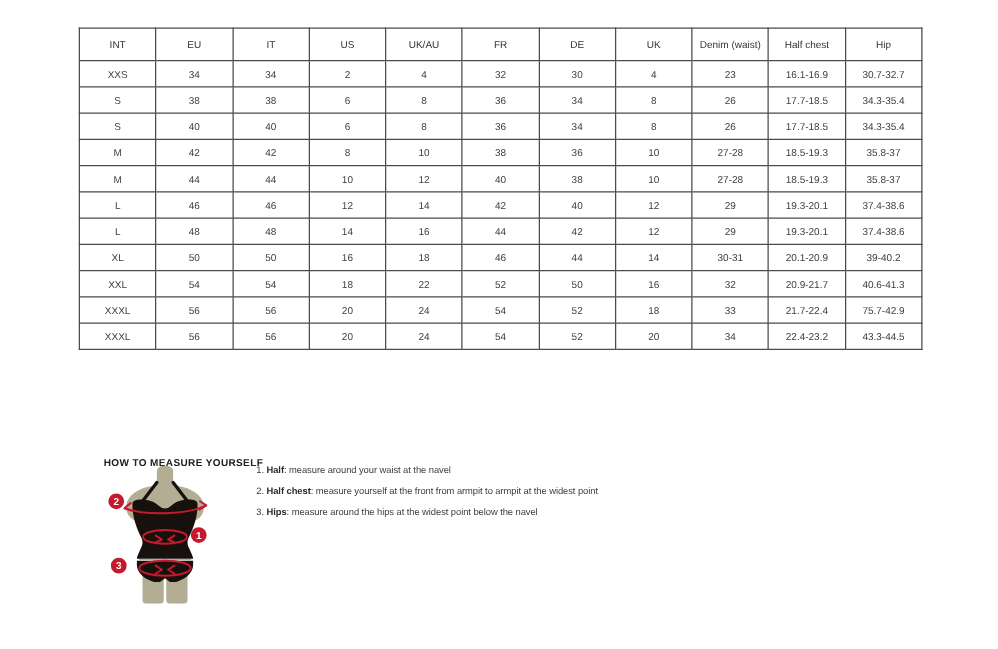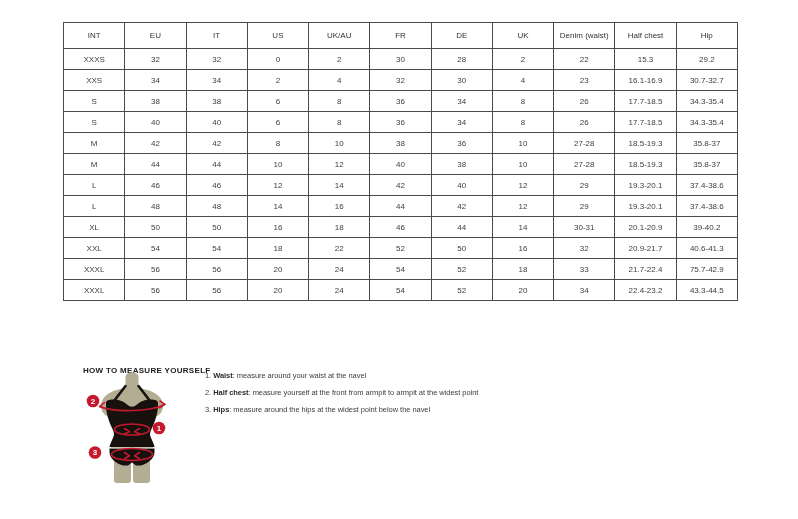--- a/index.html
+++ b/index.html
@@ -46,33 +46,20 @@
         <th>FR</th>
         <th>DE</th>
         <th>UK</th>
         <th>Denim (waist)</th>
         <th>Half chest</th>
         <th>Hip</th>
       </tr>
   </thead>
   <tbody id="table-body">
       <tr>
-        <td>XXXS</td>
-        <td>32</td>
-        <td>32</td>
-        <td>0</td>
-        <td>2</td>
-        <td>30</td>
-        <td>28</td>
-        <td>2</td>
-        <td>22</td>
-        <td>15.3</td>
-        <td>29.2</td>
-      </tr>
-      <tr>
         <td>XXS</td>
         <td>34</td>
         <td>34</td>
         <td>2</td>
         <td>4</td>
         <td>32</td>
         <td>30</td>
         <td>4</td>
         <td>23</td>
         <td>16.1-16.9</td>
@@ -250,16 +237,16 @@
       <text x="9" y="33.9" fill="#ffffff" font-size="8" font-weight="bold" text-anchor="middle" font-family="Liberation Sans, sans-serif">2</text>
       <circle cx="75" cy="58" r="6.3" fill="#c6192e"></circle>
       <text x="75" y="60.9" fill="#ffffff" font-size="8" font-weight="bold" text-anchor="middle" font-family="Liberation Sans, sans-serif">1</text>
       <circle cx="11" cy="82.5" r="6.3" fill="#c6192e"></circle>
       <text x="11" y="85.4" fill="#ffffff" font-size="8" font-weight="bold" text-anchor="middle" font-family="Liberation Sans, sans-serif">3</text>
     </g>
   </svg>
 </div>
 
 <ol class="steps" id="steps-list">
-    <li><span>1. </span><span class="step-label">Waist</span><span>: measure around your waist at the navel</span></li>
+    <li><span>1. </span><span class="step-label">Half</span><span>: measure around your waist at the navel</span></li>
     <li><span>2. </span><span class="step-label">Half chest</span><span>: measure yourself at the front from armpit to armpit at the widest point</span></li>
     <li><span>3. </span><span class="step-label">Hips</span><span>: measure around the hips at the widest point below the navel</span></li>
   </ol>
 
 </body></html>

